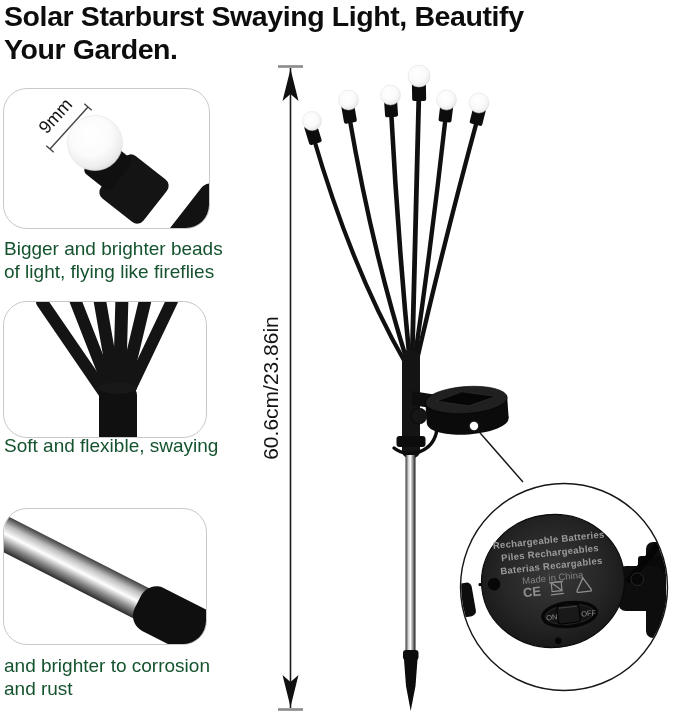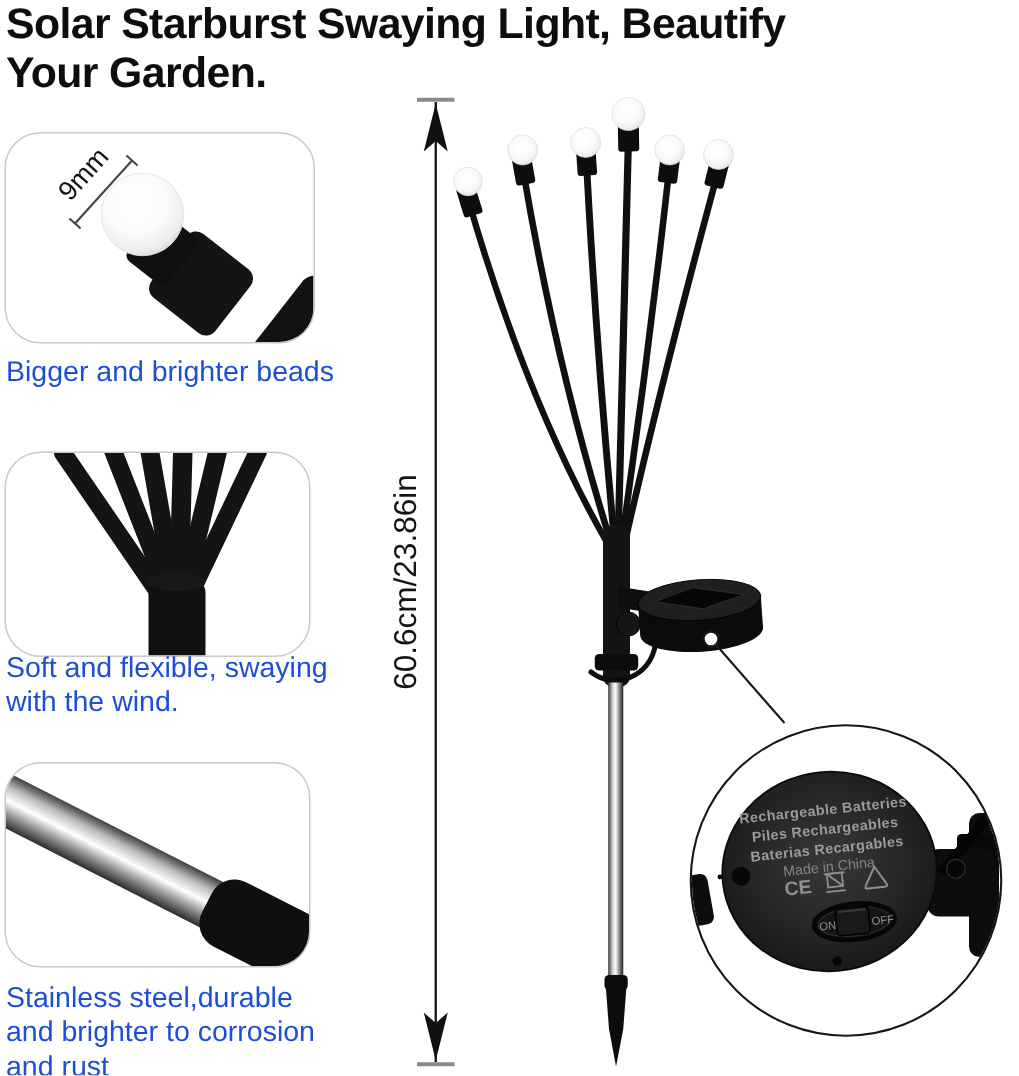--- a/index.html
+++ b/index.html
@@ -6,21 +6,21 @@
   .canvas{position:relative;width:679px;height:717px;background:#fff;overflow:hidden;
           font-family:"Liberation Sans",sans-serif;text-decoration:underline;}
   .title{position:absolute;left:4px;top:0;width:679px;font-size:28.5px;font-weight:800;
          color:#0d0d0d;line-height:33px;letter-spacing:-0.4px;}
   .title span{display:block;}
   .inset{position:absolute;border:1.5px solid #c9c9c9;border-radius:24px;overflow:hidden;background:#fff;}
   #inset-beads{left:3px;top:88px;width:205px;height:139px;}
   #inset-flex{left:3px;top:301px;width:202px;height:135px;}
   #inset-steel{left:3px;top:508px;width:202px;height:135px;}
   .inset svg{display:block;}
-  .caption{position:absolute;left:4px;font-size:19px;color:#1d4ed8;line-height:23px;white-space:nowrap;}
+  .caption{position:absolute;left:4px;font-size:19px;color:#14532d;line-height:23px;white-space:nowrap;}
   .caption span{display:block;}
   #cap-beads{top:237px;}
   #cap-flex{top:434px;}
   #cap-steel{top:654px;}
   .dim-label{position:absolute;left:271px;top:388px;transform:translate(-50%,-50%) rotate(-90deg);
              font-size:21px;color:#141414;white-space:nowrap;}
   .product-svg{position:absolute;left:0;top:0;}
   .pb-text{font-family:"Liberation Sans",sans-serif;font-weight:700;letter-spacing:.3px;}
 </style>
 </head>
@@ -94,27 +94,26 @@
         <rect x="-140" y="-17" width="280" height="34" fill="url(#steelTube)"></rect>
       </g>
       <g transform="translate(150,101) rotate(27)">
         <rect x="-18" y="-24" width="95" height="48" rx="17" fill="#0f0f0f"></rect>
       </g>
     </svg>
   </div>
 
   <div class="caption" id="cap-beads">
     <span>Bigger and brighter beads</span>
+    <span>of light, flying like fireflies</span>
   </div>
   <div class="caption" id="cap-flex">
     <span>Soft and flexible, swaying</span>
-    <span>with the wind.</span>
   </div>
   <div class="caption" id="cap-steel">
-    <span>Stainless steel,durable</span>
     <span>and brighter to corrosion</span>
     <span>and rust</span>
   </div>
 
   <svg class="product-svg" width="679" height="717" viewBox="0 0 679 717">
     <defs>
       <radialGradient id="bulbG" cx="42%" cy="38%" r="65%">
         <stop offset="0" stop-color="#ffffff"></stop>
           <stop offset="0.6" stop-color="#fafafa"></stop>
         <stop offset="0.88" stop-color="#ededed"></stop>

